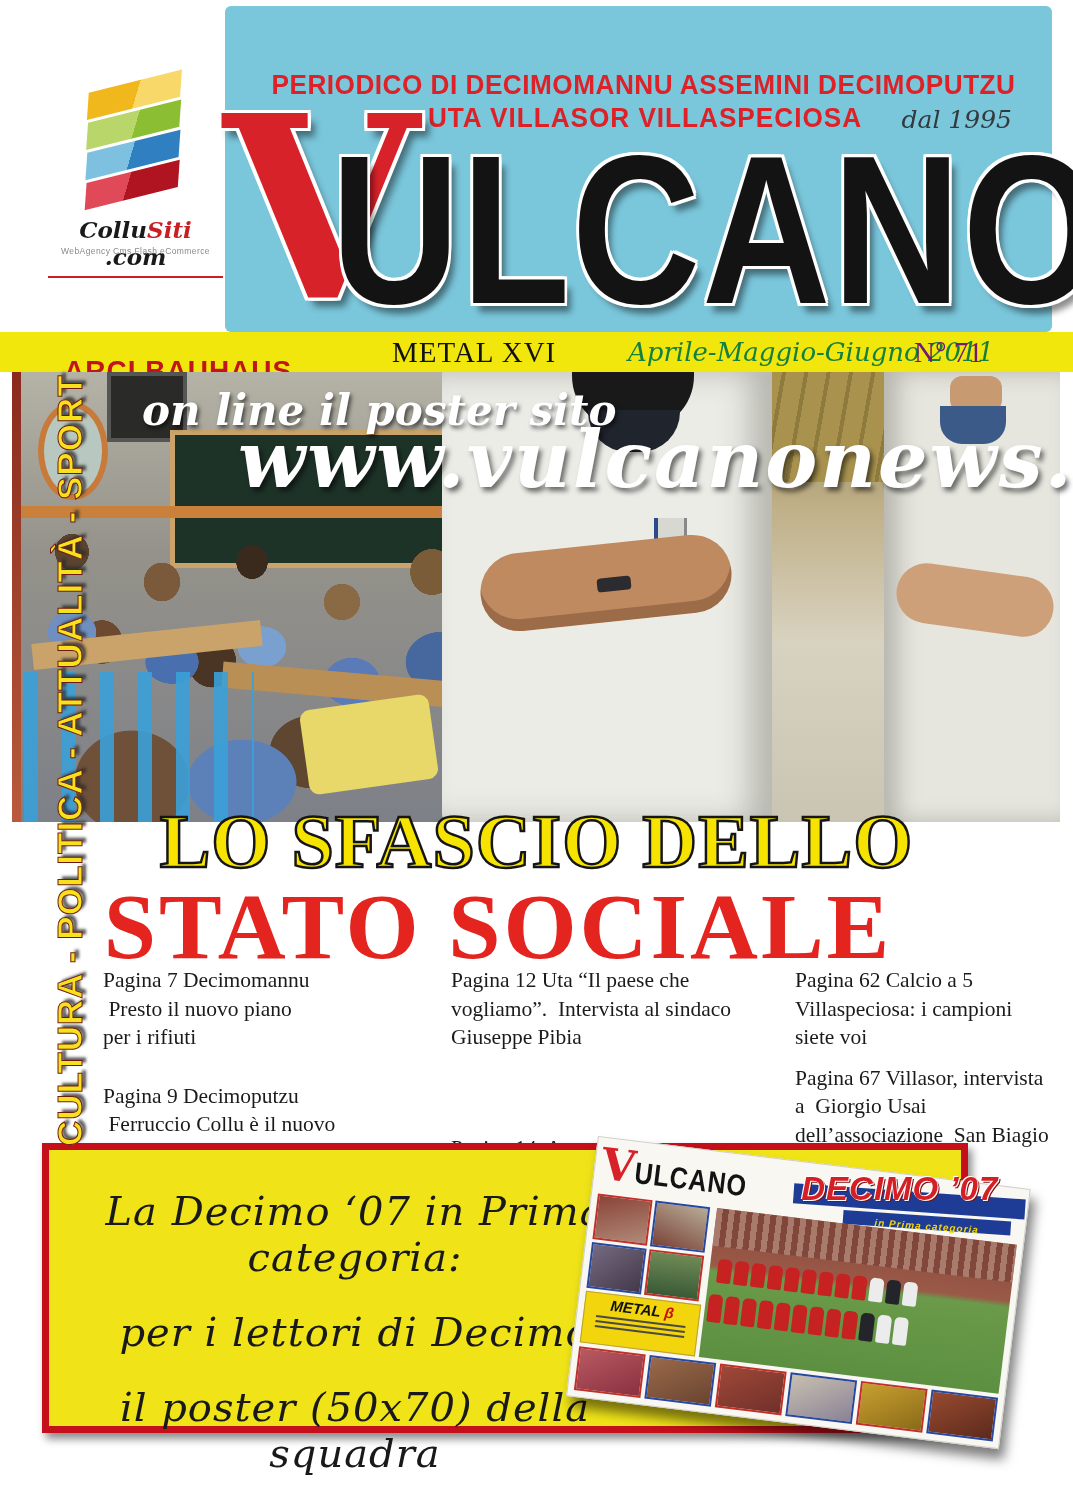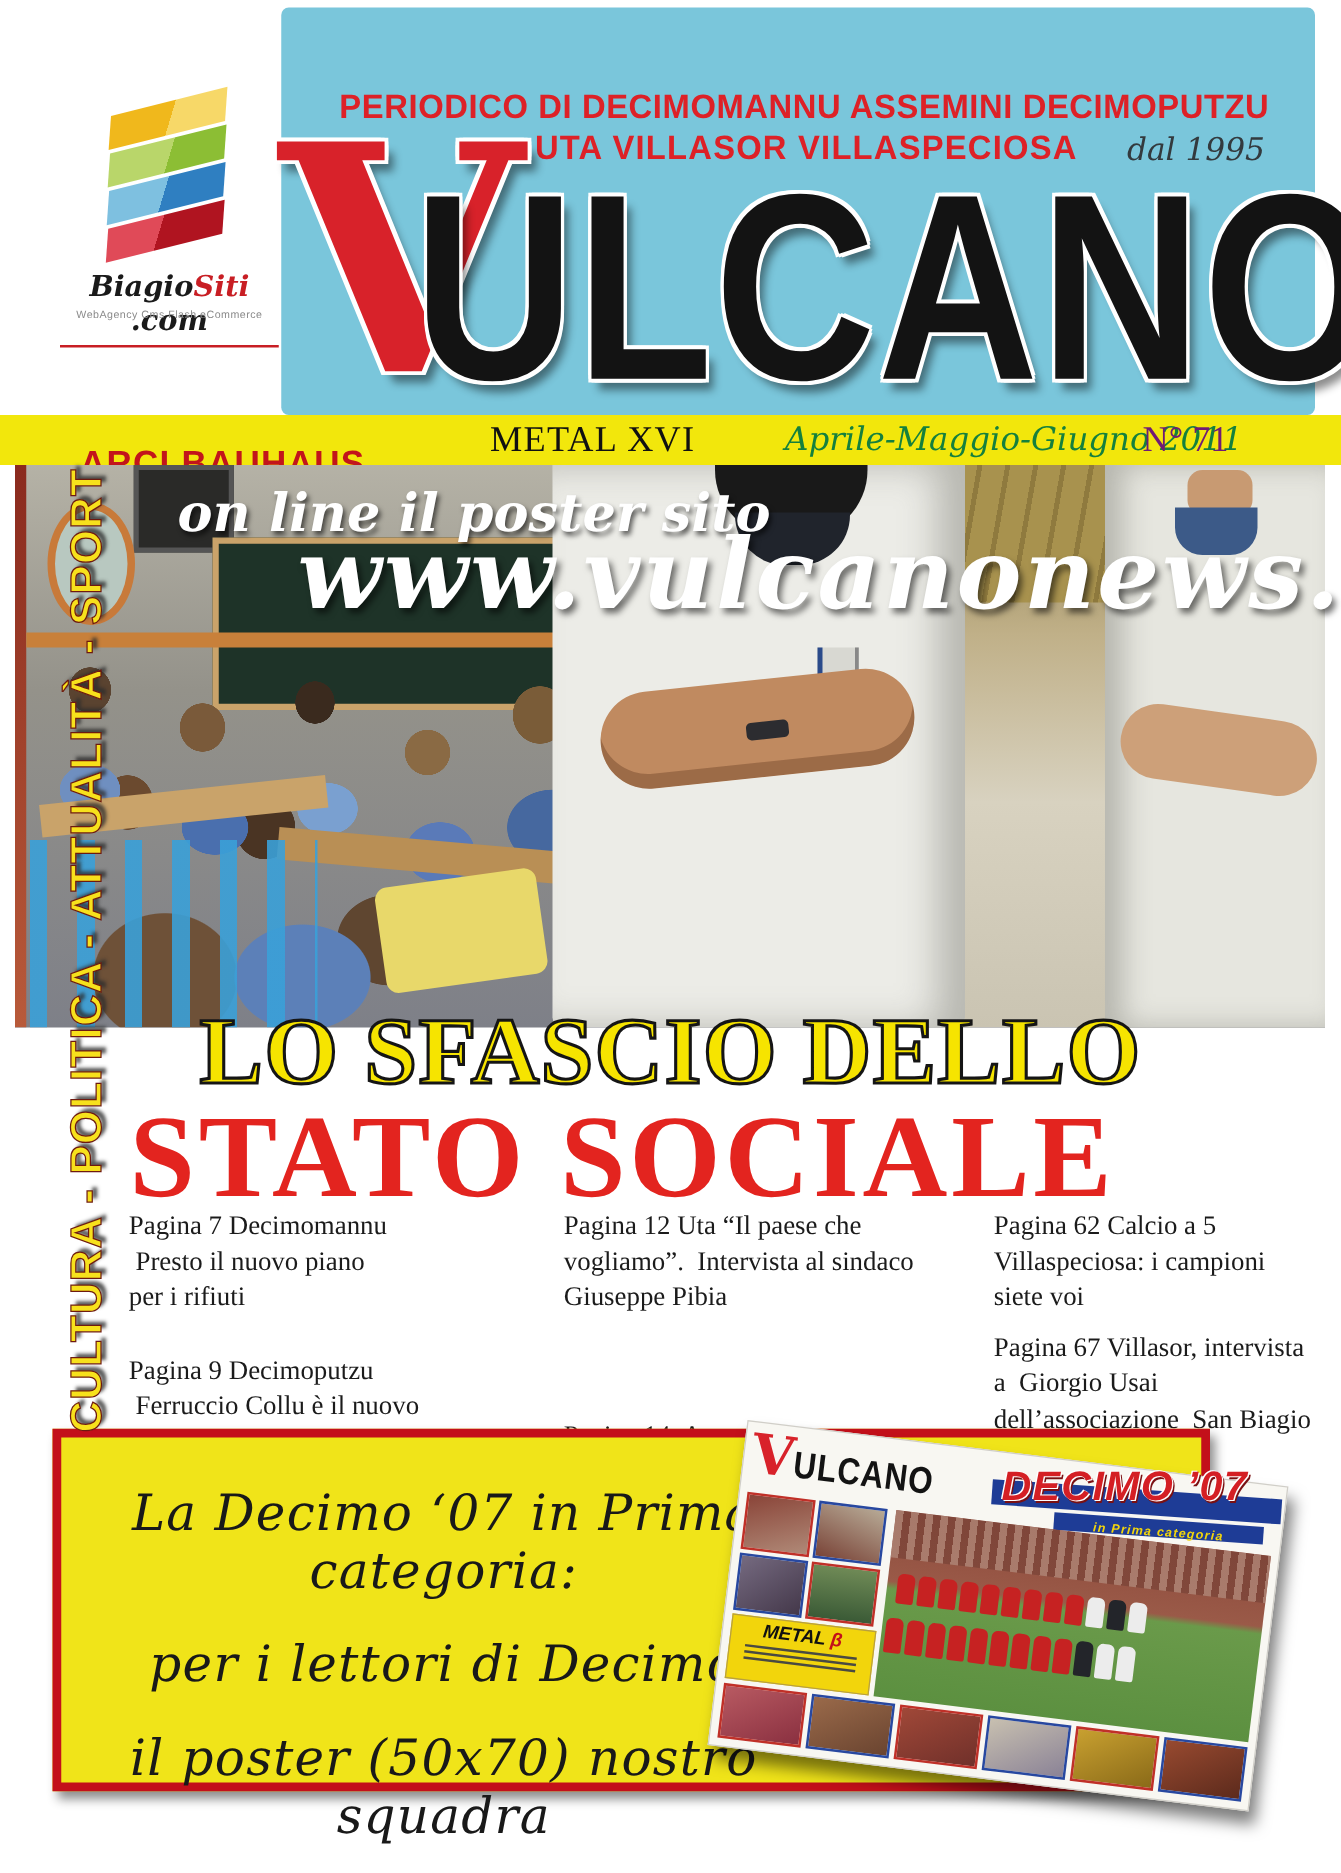--- a/index.html
+++ b/index.html
@@ -146,21 +146,21 @@
 </head>
 <body>
 
 <div class="abs logo-block">
   <div class="logo-art">
     <div class="logo-strip ls1"></div>
     <div class="logo-strip ls2"></div>
     <div class="logo-strip ls3"></div>
     <div class="logo-strip ls4"></div>
   </div>
-  <div class="logo-text"><span>Biagio</span><span class="red">Siti</span><span> .com</span></div>
+  <div class="logo-text"><span>Collu</span><span class="red">Siti</span><span> .com</span></div>
   <div class="logo-tag">WebAgency Cms Flash eCommerce</div>
 </div>
 
 <div class="abs blue-box">
   <div class="tagline1">PERIODICO DI  DECIMOMANNU  ASSEMINI  DECIMOPUTZU</div>
   <div class="tagline2">UTA   VILLASOR   VILLASPECIOSA</div>
   <div class="since">dal 1995</div>
   <div class="mast-v outline-w">V</div>
   <div class="mast-rest outline-w">ULCANO</div>
 </div>
@@ -230,21 +230,21 @@
 siete voi</div>
   <div class="toc-entry gap3">Pagina 67 Villasor, intervista
 a  Giorgio Usai
 dell’associazione  San Biagio</div>
 </div>
 
 <div class="abs promo">
   <div class="promo-text">
     <div>La Decimo ‘07 in Prima categoria:</div>
     <div>per i lettori di Decimo</div>
-    <div>il poster (50x70) nostro squadra</div>
+    <div>il poster (50x70) della squadra</div>
   </div>
 </div>
 
 <div class="abs poster">
   <div class="p-head">
     <span class="p-mastv">V</span><span class="p-mastrest">ULCANO</span>
     <div class="p-blue1"></div>
     <div class="p-blue2"><span class="p-sub">in Prima categoria</span></div>
     <div class="p-decimo">DECIMO ’07</div>
   </div>

